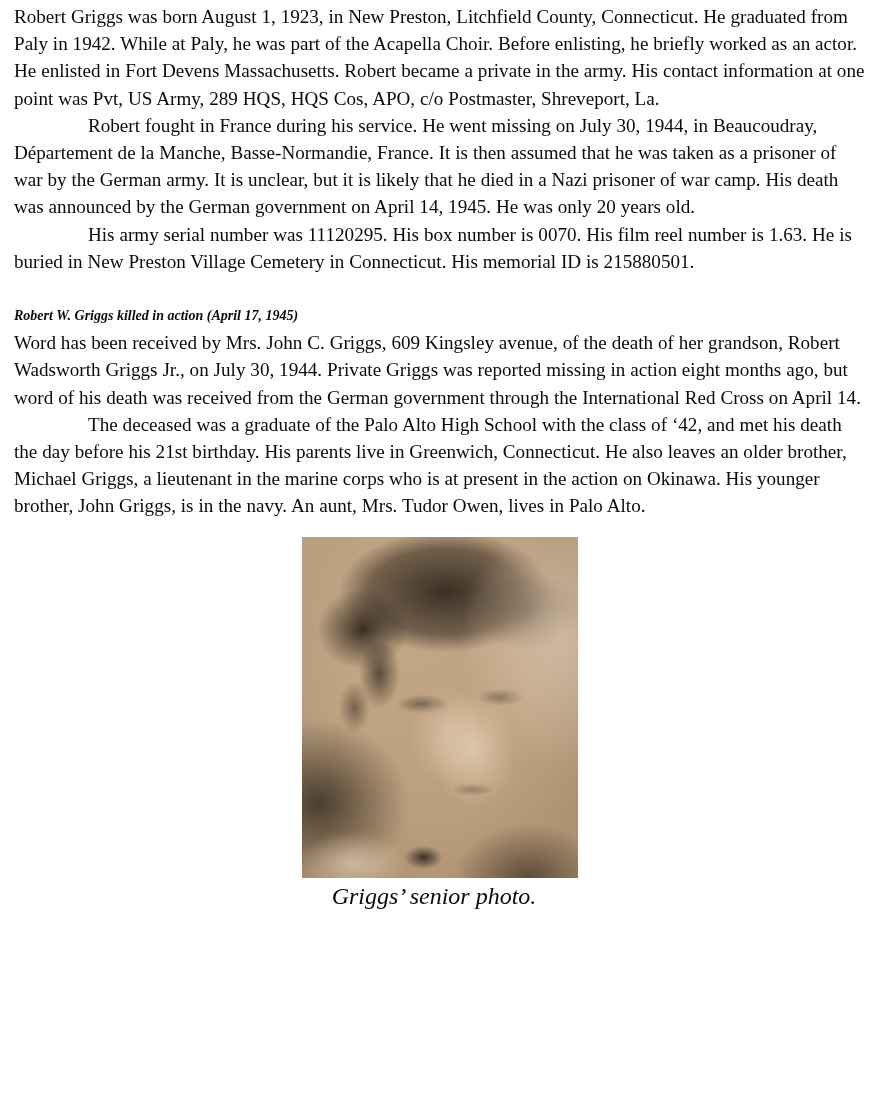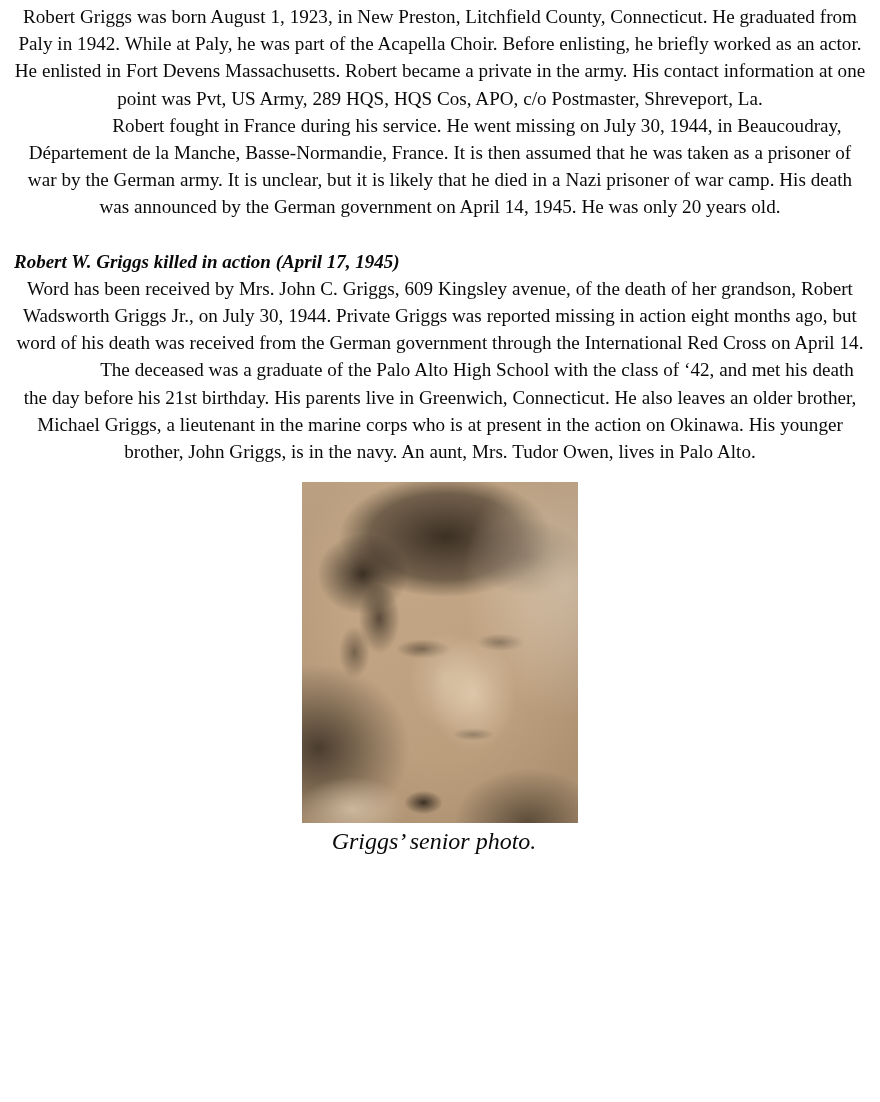--- a/index.html
+++ b/index.html
@@ -18,34 +18,34 @@
   #page {
     position: relative;
     width: 880px;
     height: 1102px;
     box-sizing: border-box;
     padding: 3px 14px 0 14px;
   }
   .para {
     font-size: 19.1px;
     line-height: 27.2px;
-    text-align: center;
+    text-align: left;
     margin: 0;
     text-indent: 0;
     letter-spacing: 0.01px;
     word-spacing: 0.1px;
   }
   .para.indent {
     text-indent: 74px;
   }
   .gap-line {
     height: 27px;
   }
   .heading {
-    font-size: 19px;
+    font-size: 14px;
     line-height: 27.2px;
     font-weight: bold;
     font-style: italic;
     margin: 0;
   }
   
   .figure {
     margin: 0;
     padding: 0;
   }
@@ -120,20 +120,21 @@
 </style>
 </head>
 <body>
 
 <div id="page">
 
   <p class="para">Robert Griggs was born August 1, 1923, in New Preston, Litchfield County, Connecticut. He graduated from Paly in 1942. While at Paly, he was part of the Acapella Choir. Before enlisting, he briefly worked as an actor. He enlisted in Fort Devens Massachusetts. Robert became a private in the army. His contact information at one point was Pvt, US Army, 289 HQS, HQS Cos, APO, c/o Postmaster, Shreveport, La.</p>
 
   <p class="para indent">Robert fought in France during his service. He went missing on July 30, 1944, in Beaucoudray, Département de la Manche, Basse-Normandie, France. It is then assumed that he was taken as a prisoner of war by the German army. It is unclear, but it is likely that he died in a Nazi prisoner of war camp. His death was announced by the German government on April 14, 1945. He was only 20 years old.</p>
 
+  <p class="para indent">His army serial number was 11120295. His box number is 0070. His film reel number is 1.63. He is buried in New Preston Village Cemetery in Connecticut. His memorial ID is 215880501.</p>
 
   <div class="gap-line"></div>
 
   <p class="heading">Robert W. Griggs killed in action (April 17, 1945)</p>
 
   <p class="para">Word has been received by Mrs. John C. Griggs, 609 Kingsley avenue, of the death of her grandson, Robert Wadsworth Griggs Jr., on July 30, 1944. Private Griggs was reported missing in action eight months ago, but word of his death was received from the German government through the International Red Cross on April 14.</p>
 
   <p class="para indent">The deceased was a graduate of the Palo Alto High School with the class of ‘42, and met his death the day before his 21st birthday. His parents live in Greenwich, Connecticut. He also leaves an older brother, Michael Griggs, a lieutenant in the marine corps who is at present in the action on Okinawa. His younger brother, John Griggs, is in the navy. An aunt, Mrs. Tudor Owen, lives in Palo Alto.</p>
 
   <figure class="figure">

